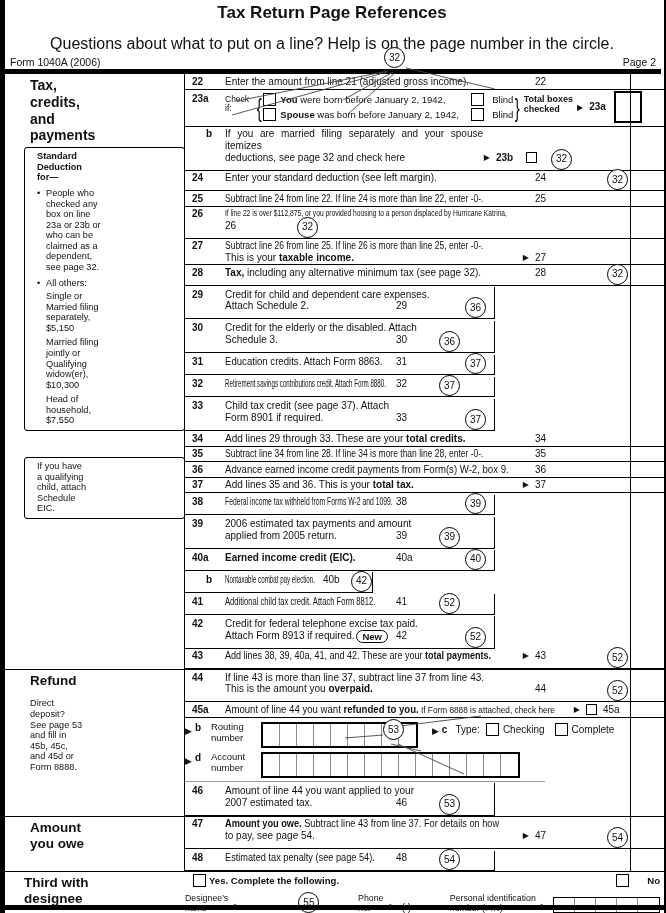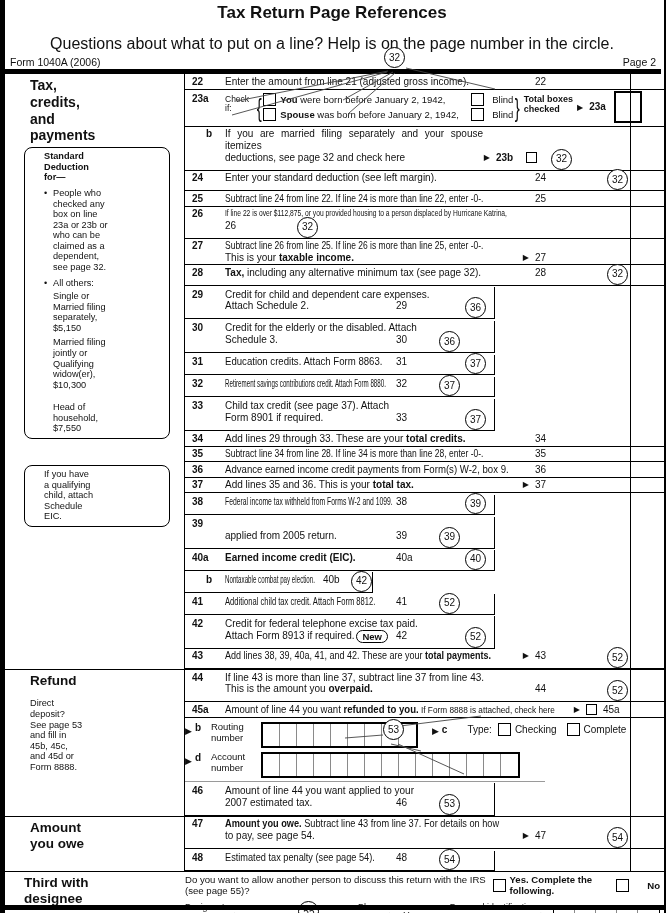--- a/index.html
+++ b/index.html
@@ -19,21 +19,21 @@
 
   .band{display:flex;position:relative}
   .sb{width:185px;flex:none;padding:3px 3px 0 30px;line-height:1.15}
   .sb.vr{border-right:1.2px solid #000}
   .fc{flex:1;position:relative;min-width:0}
   .vcents{position:absolute;top:0;bottom:0;right:33px;width:1px;background:#000}
   .bB,.bC,.bD,.bE,.bF{border-top:1.5px solid #000}
 
   .sbig{font-size:13.5px;font-weight:bold;line-height:1.2}
   .ssm{font-size:9.2px;line-height:1.15}
-  .roundbox{border:1.2px solid #000;border-radius:8px;padding:3px 3px 4px 19px;margin:3px 0 0 -6px;width:146px}
+  .roundbox{border:1.2px solid #000;border-radius:3px;padding:3px 3px 4px 12px;margin:3px 0 0 -6px;width:161px}
   .bul{display:flex;margin-top:5px}
   .bul .bch{width:9px;flex:none}
   .bul .bt{flex:1}
 
   .row{display:flex;align-items:flex-start;min-height:15.5px;position:relative;padding-top:1.5px;line-height:1.18}
   .row2{position:relative;padding-top:1.5px;line-height:1.18}
   .ul{border-bottom:1px solid #000}
   .ul2{border-bottom:1.4px solid #000}
   .num{width:40px;flex:none;font-weight:bold;padding-left:7px}
   .num.sub{padding-left:21px}
@@ -134,21 +134,21 @@
 $5,150</span>
           </div>
         <div class="bul" style="margin-top:4px">
             <span class="bch"></span>
             <span class="bt pre">Married filing
 jointly or
 Qualifying
 widow(er),
 $10,300</span>
           </div>
-        <div class="bul" style="margin-top:12px">
+        <div class="bul" style="margin-top:4px">
             <span class="bch"></span>
             <span class="bt pre">Head of
 household,
 $7,550</span>
           </div>
       </div>
       <div class="roundbox ssm pre" style="margin-top:26px">If you have
 a qualifying
 child, attach
 Schedule
@@ -430,20 +430,21 @@
               <span class="circ">39</span>
             </span>
           </div>
           <div class="sp"></div>
       </div>
 
       <div class="row">
         <div class="iwrap">
           <div class="fl">
               <span class="num">39</span>
+              <span class="desc bl">2006 estimated tax payments and amount</span>
             </div>
           <div class="fl">
               <span class="ind"></span>
               <span class="desc">applied from 2005 return.</span>
               <span class="ilabel">39</span>
               <span class="icirc cl">
                 <span class="circ">39</span>
               </span>
             </div>
         </div>
@@ -585,21 +586,21 @@
             <i></i>
             <i></i>
             <i></i>
             <i></i>
             <i></i>
             <i></i>
           </span>
         <span style="width:14px"></span>
         <span class="dmark">▶</span>
         <span class="b" style="margin-right:4px;margin-top:2px">c</span>
-        <span style="margin:2px 6px 0 16px">Type:</span>
+        <span style="margin:2px 6px 0 4px">Type:</span>
         <span class="cb" style="margin-top:1px"></span>
         <span style="margin:2px 10px 0 4px">Checking</span>
         <span class="cb" style="margin-top:1px"></span>
         <span style="margin:2px 0 0 4px">Complete</span>
       </div>
 
       <div class="row" style="padding-top:4px">
         <span class="dmark">▶</span>
         <span class="num" style="width:16px;padding-left:0">d</span>
         <span class="dlabel pre">Account
@@ -688,21 +689,20 @@
     </div>
   </div>
 
   <div class="band bD">
     <div class="sb">
       <div class="sbig pre" style="margin-left:-6px">Third with
 designee</div>
     </div>
     <div class="fc" style="padding:2px 4px 3px 0">
       <div class="fl" style="align-items:center">
-        <span class="qq">Do you want to allow another person to discuss this return with the IRS (see page 55)?</span>
         <span style="width:8px"></span>
         <span class="cb"></span>
         <span class="b" style="margin-left:3px;font-size:9.6px">Yes. Complete the following.</span>
         <span class="sp"></span>
         <span class="cb"></span>
         <span class="b" style="margin-left:18px;font-size:9.6px">No</span>
       </div>
       <div class="fl" style="margin-top:6px;align-items:flex-end">
         <span class="smlbl pre">Designee's
 name</span>

